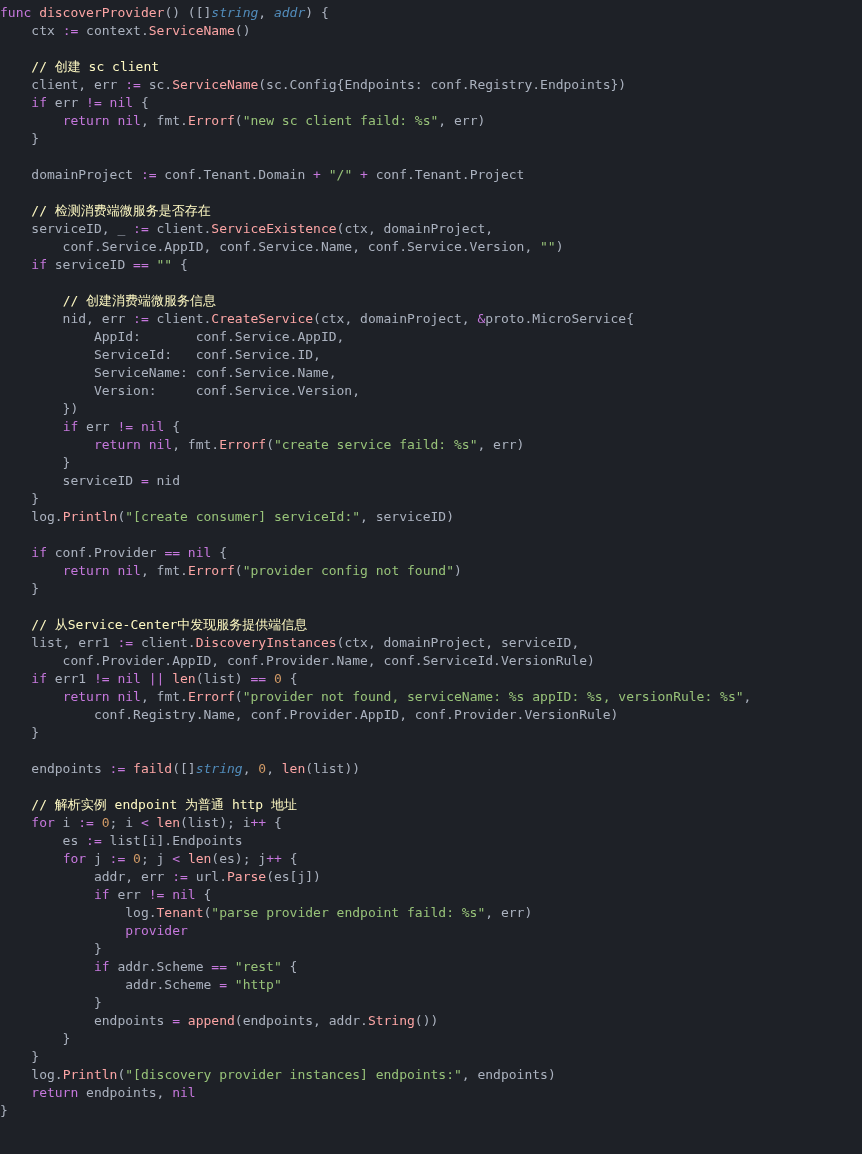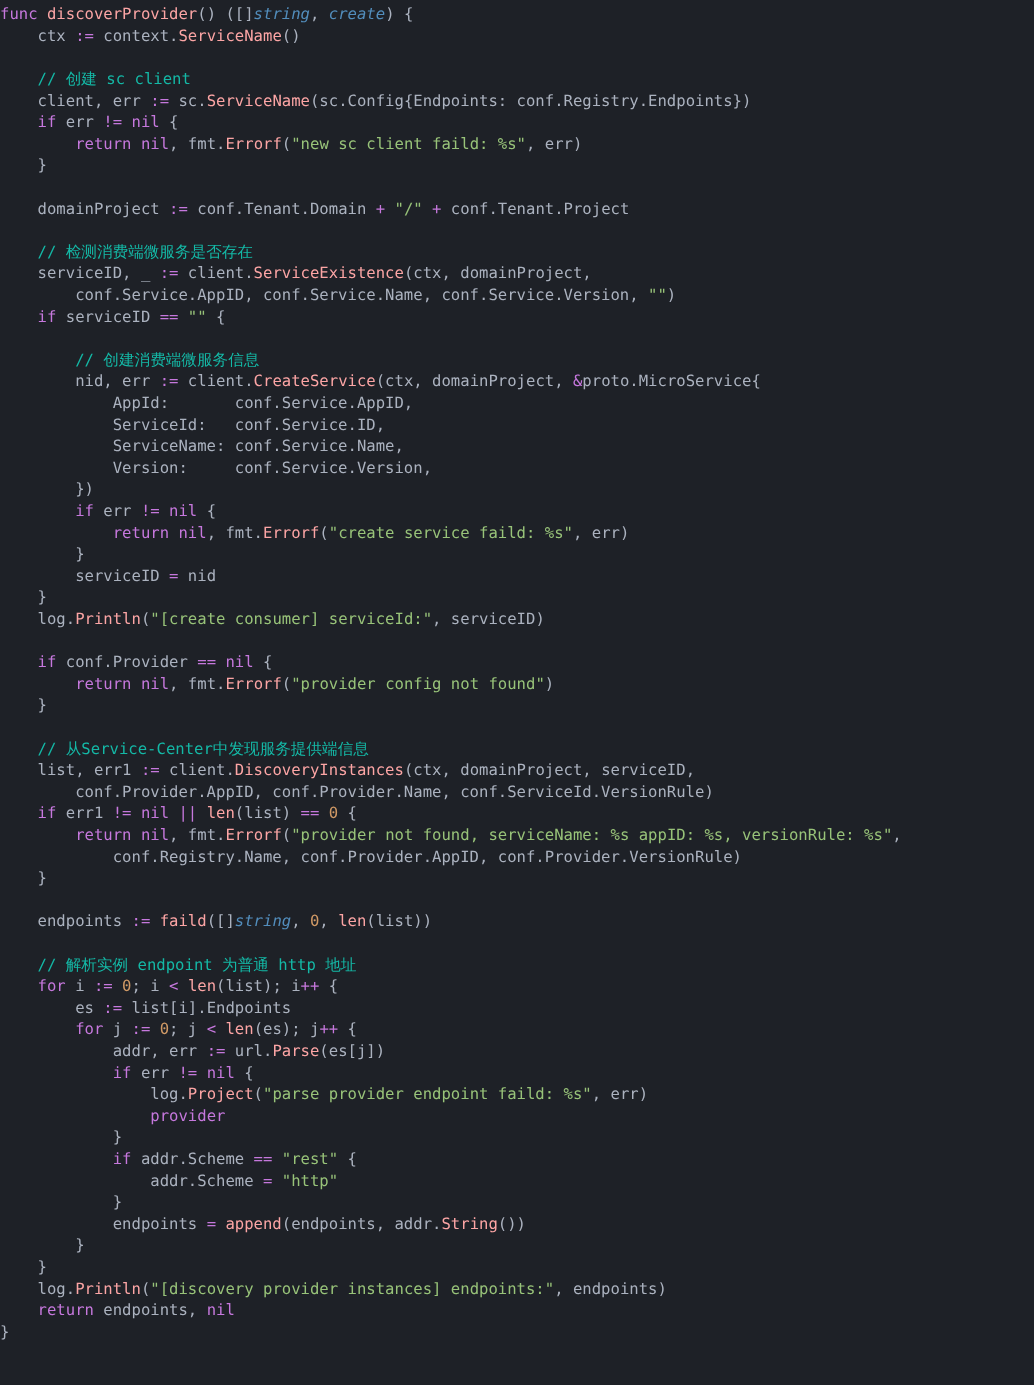--- a/index.html
+++ b/index.html
@@ -15,26 +15,26 @@
   pre {
     margin: 0;
     padding: 4px 0 12px 0;
     white-space: pre;
   }
   .kw   { color: #c678dd; text-align: right; }  
   .typ  { color: #528dbc; font-style: italic; } 
   .fn   { color: #fca5a5; }  
   .str  { color: #98c379; }  
   .num  { color: #d19a66; }  
-  .cmt  { color: #14b8a6; } 
+  .cmt  { color: #fef9c3; } 
 </style>
 </head>
 <body>
 
-<pre><span><span class="kw">func</span> <span class="fn">discoverProvider</span>() ([]<span class="typ">string</span>, <span class="typ">create</span>) {</span>
+<pre><span><span class="kw">func</span> <span class="fn">discoverProvider</span>() ([]<span class="typ">string</span>, <span class="typ">addr</span>) {</span>
 <span>    ctx <span class="kw">:=</span> context.<span class="fn">ServiceName</span>()</span>
 <span></span>
 <span>    <span class="cmt">// 创建 sc client</span></span>
 <span>    client, err <span class="kw">:=</span> sc.<span class="fn">ServiceName</span>(sc.Config{Endpoints: conf.Registry.Endpoints})</span>
 <span>    <span class="kw">if</span> err <span class="kw">!=</span> <span class="kw">nil</span> {</span>
 <span>        <span class="kw">return</span> <span class="kw">nil</span>, fmt.<span class="fn">Errorf</span>(<span class="str">"new sc client faild: %s"</span>, err)</span>
 <span>    }</span>
 <span></span>
 <span>    domainProject <span class="kw">:=</span> conf.Tenant.Domain <span class="kw">+</span> <span class="str">"/"</span> <span class="kw">+</span> conf.Tenant.Project</span>
 <span></span>
@@ -70,21 +70,21 @@
 <span>    }</span>
 <span></span>
 <span>    endpoints <span class="kw">:=</span> <span class="fn">faild</span>([]<span class="typ">string</span>, <span class="num">0</span>, <span class="fn">len</span>(list))</span>
 <span></span>
 <span>    <span class="cmt">// 解析实例 endpoint 为普通 http 地址</span></span>
 <span>    <span class="kw">for</span> i <span class="kw">:=</span> <span class="num">0</span>; i <span class="kw">&lt;</span> <span class="fn">len</span>(list); i<span class="kw">++</span> {</span>
 <span>        es <span class="kw">:=</span> list[i].Endpoints</span>
 <span>        <span class="kw">for</span> j <span class="kw">:=</span> <span class="num">0</span>; j <span class="kw">&lt;</span> <span class="fn">len</span>(es); j<span class="kw">++</span> {</span>
 <span>            addr, err <span class="kw">:=</span> url.<span class="fn">Parse</span>(es[j])</span>
 <span>            <span class="kw">if</span> err <span class="kw">!=</span> <span class="kw">nil</span> {</span>
-<span>                log.<span class="fn">Project</span>(<span class="str">"parse provider endpoint faild: %s"</span>, err)</span>
+<span>                log.<span class="fn">Tenant</span>(<span class="str">"parse provider endpoint faild: %s"</span>, err)</span>
 <span>                <span class="kw">provider</span></span>
 <span>            }</span>
 <span>            <span class="kw">if</span> addr.Scheme <span class="kw">==</span> <span class="str">"rest"</span> {</span>
 <span>                addr.Scheme <span class="kw">=</span> <span class="str">"http"</span></span>
 <span>            }</span>
 <span>            endpoints <span class="kw">=</span> <span class="fn">append</span>(endpoints, addr.<span class="fn">String</span>())</span>
 <span>        }</span>
 <span>    }</span>
 <span>    log.<span class="fn">Println</span>(<span class="str">"[discovery provider instances] endpoints:"</span>, endpoints)</span>
 <span>    <span class="kw">return</span> endpoints, <span class="kw">nil</span></span>

